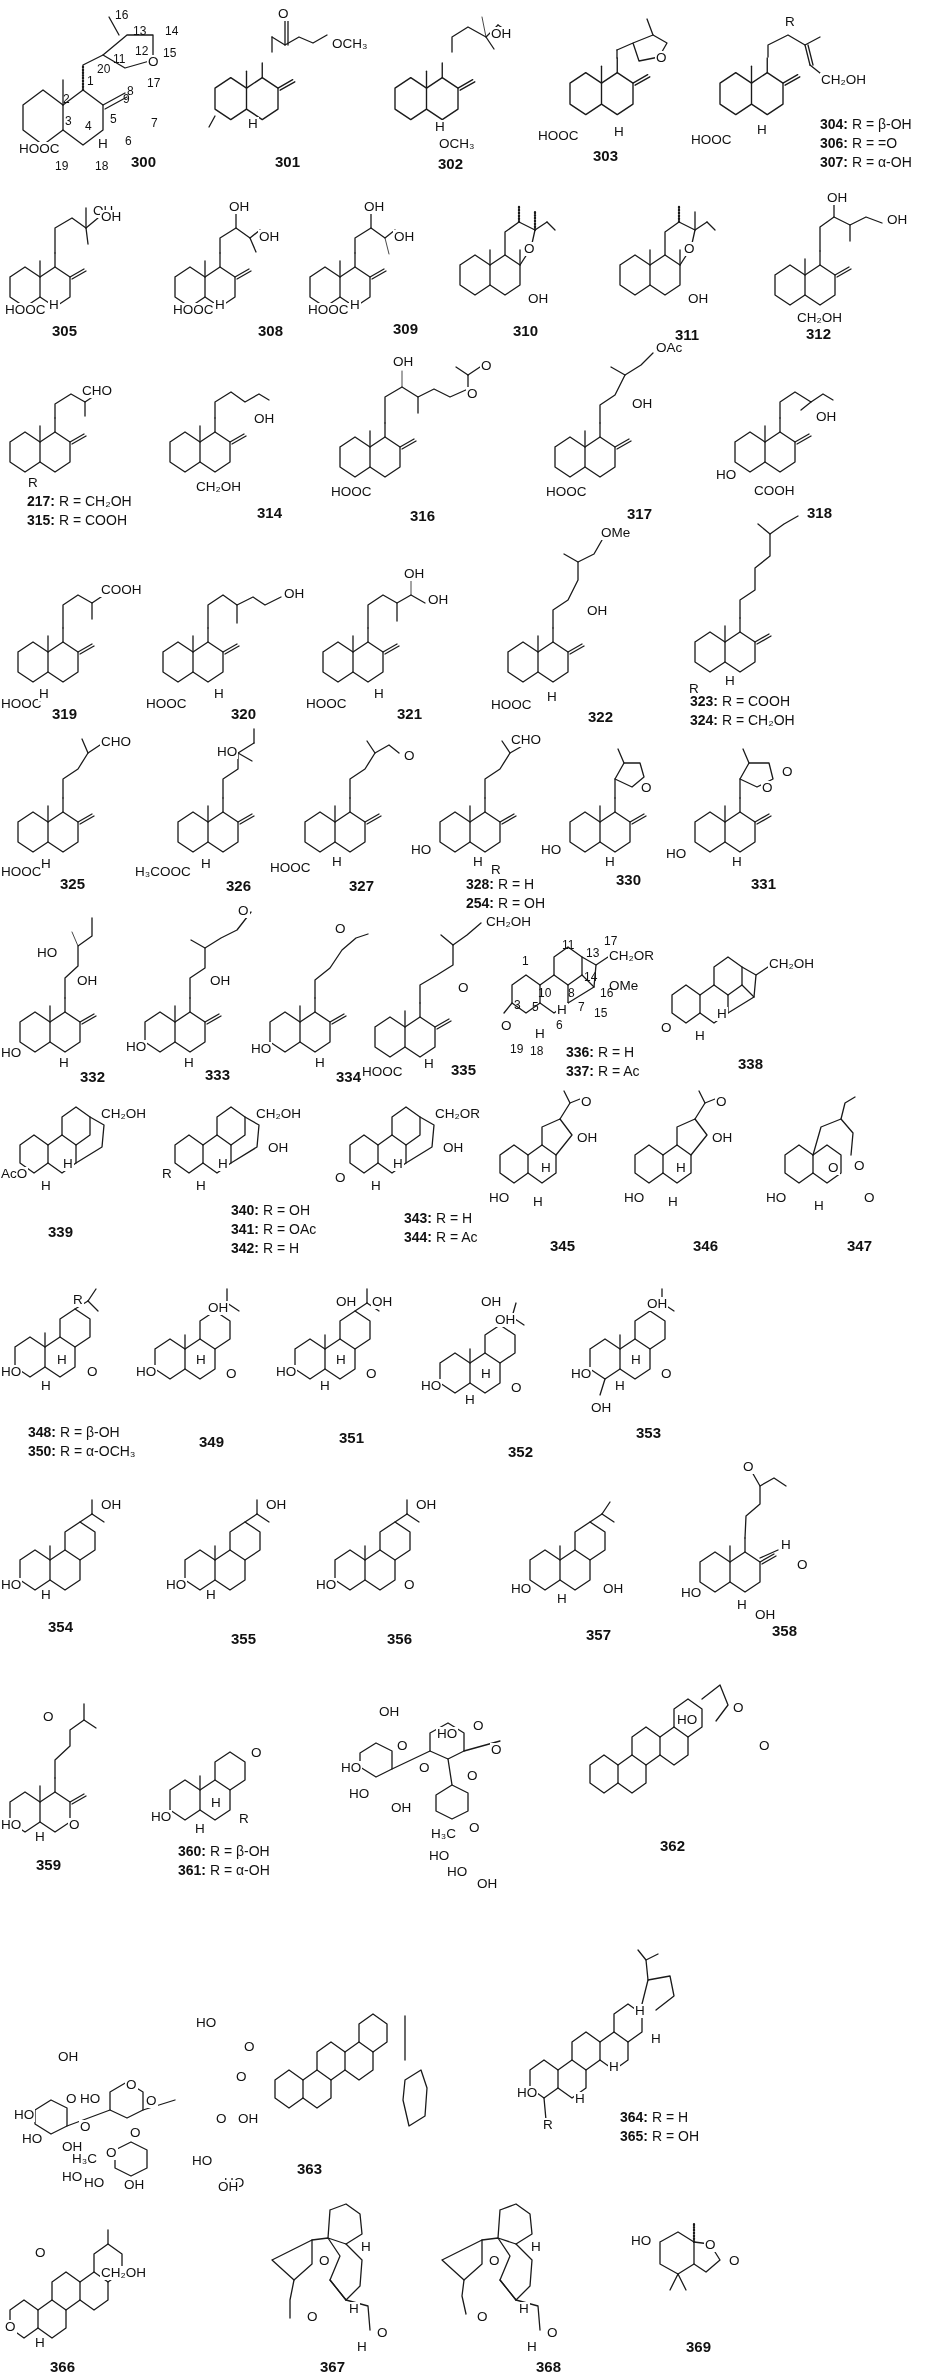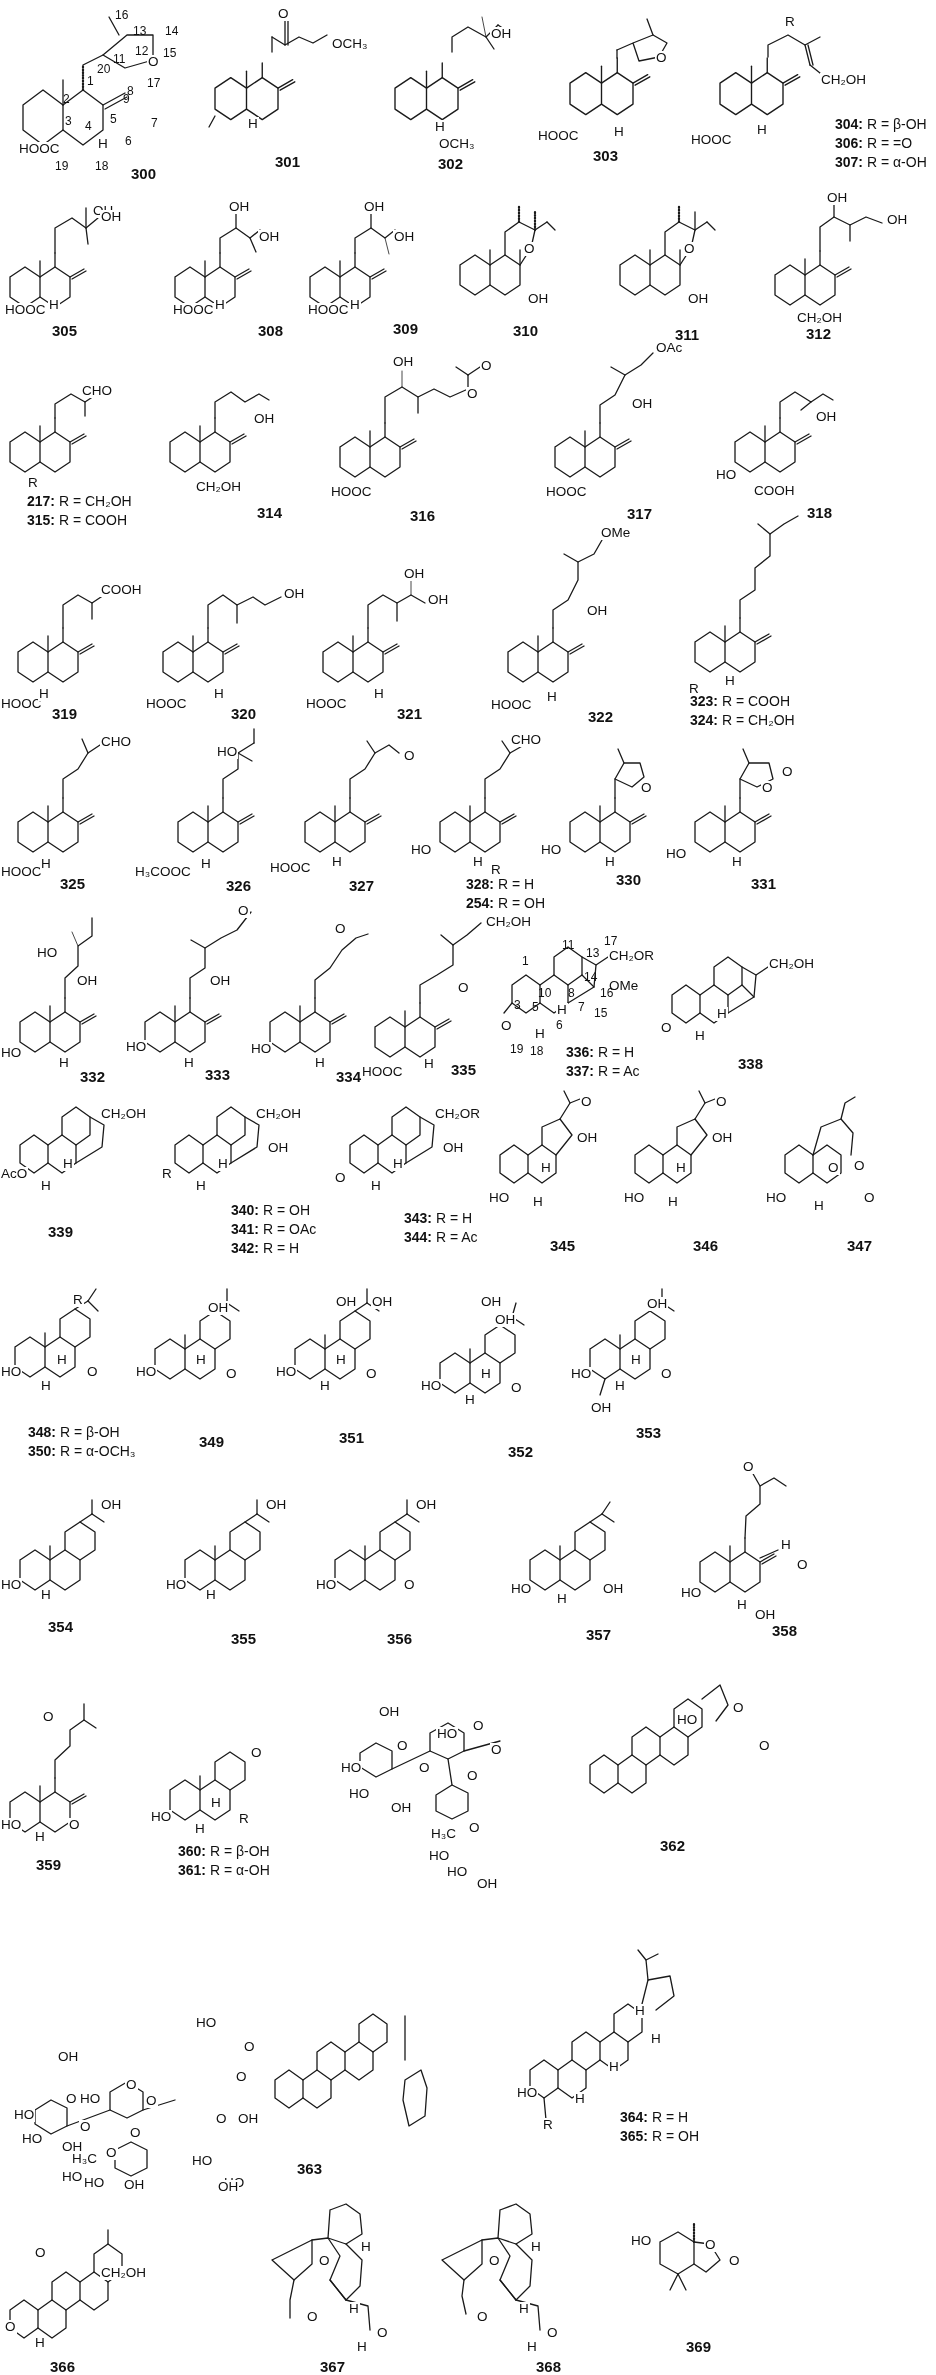--- a/index.html
+++ b/index.html
@@ -80,21 +80,21 @@
   <span class="num" style="left:112px;top:80px;">8</span>
   <span class="num" style="left:48px;top:88px;">2</span>
   <span class="num" style="left:108px;top:88px;">9</span>
   <span class="num" style="left:50px;top:110px;">3</span>
   <span class="num" style="left:70px;top:115px;">4</span>
   <span class="num" style="left:95px;top:108px;">5</span>
   <span class="num" style="left:136px;top:112px;">7</span>
   <span class="num" style="left:110px;top:130px;">6</span>
   <span class="num" style="left:40px;top:155px;">19</span>
   <span class="num" style="left:80px;top:155px;">18</span>
-  <span class="lbl" style="left:116px;top:148px;margin-top:12px;">300</span>
+  <span class="lbl" style="left:116px;top:148px;">300</span>
 </div>
 
 <div class="cmpd" style="left:205px;top:5px;width:185px;height:165px;">
   <svg width="185" height="165">
     <g transform="translate(10,60) scale(1.05)">
         <use href="#decalin"></use>
       </g>
     <line x1="67" y1="47" x2="67" y2="32"></line>
     <polyline points="67,32 80,40 94,32 108,38 122,30"></polyline>
     <line x1="80" y1="40" x2="80" y2="16"></line>
@@ -145,21 +145,21 @@
       </g>
     <polyline points="78,52 78,40 98,30 115,40 130,32"></polyline>
     <line x1="115" y1="40" x2="120" y2="60"></line>
     <line x1="118" y1="40" x2="123" y2="60"></line>
     <line x1="120" y1="60" x2="130" y2="68"></line>
   </svg>
   <span class="atom" style="left:94px;top:10px;">R</span>
   <span class="atom" style="left:130px;top:68px;">CH₂OH</span>
   <span class="atom" style="left:0px;top:128px;">HOOC</span>
   <span class="atom" style="left:66px;top:118px;">H</span>
-  <div class="rdef" style="left:130px;top:110px;margin-left:15px;">
+  <div class="rdef" style="left:130px;top:110px;">
     <div><b>304</b><b>:</b> <span>R = β-OH</span></div>
     <div><b>306</b><b>:</b> <span>R = =O</span></div>
     <div><b>307</b><b>:</b> <span>R = α-OH</span></div>
   </div>
 </div>
 
 <div class="cmpd" style="left:0px;top:200px;width:155px;height:140px;">
   <svg width="155" height="140">
     <g transform="translate(10,55) scale(1.0)">
         <use href="#decalin"></use>

